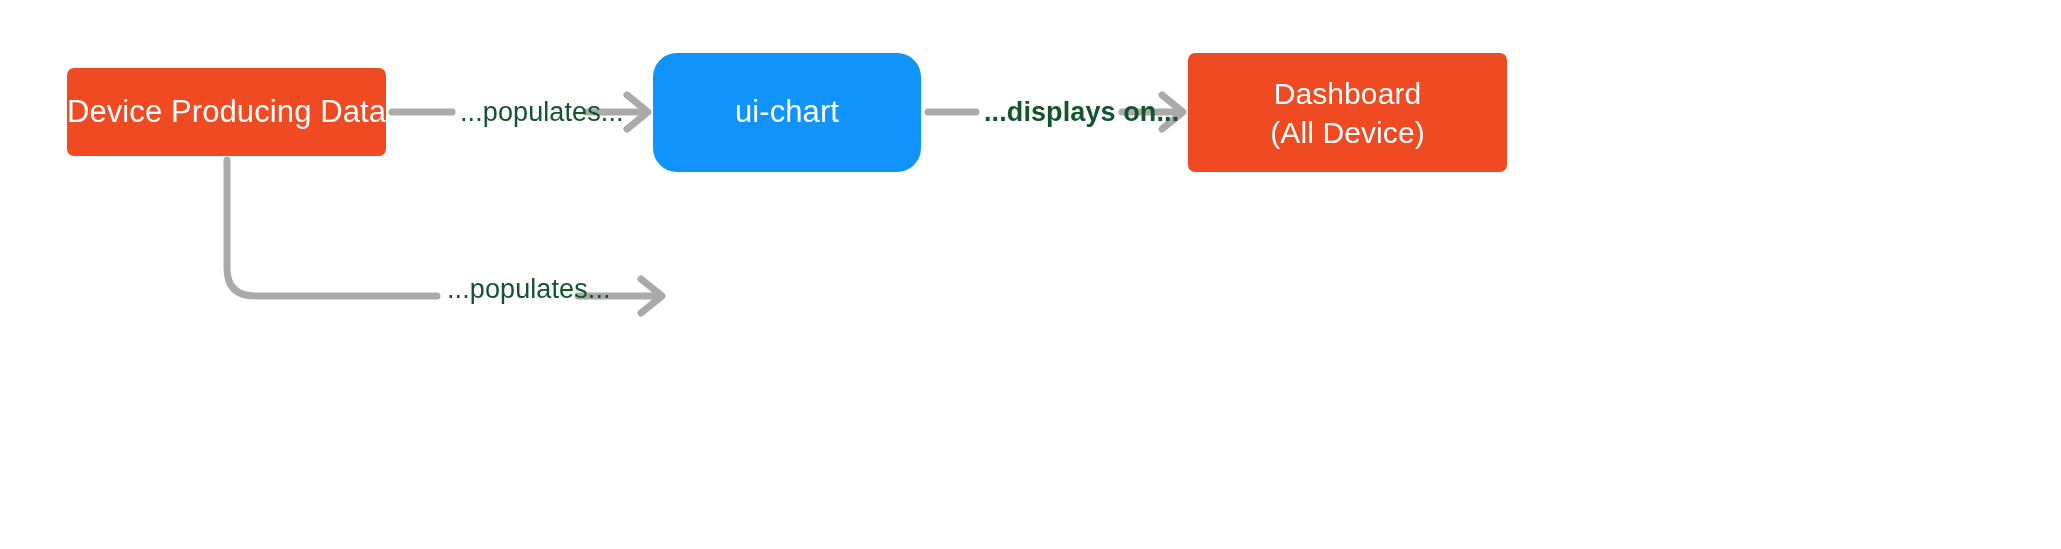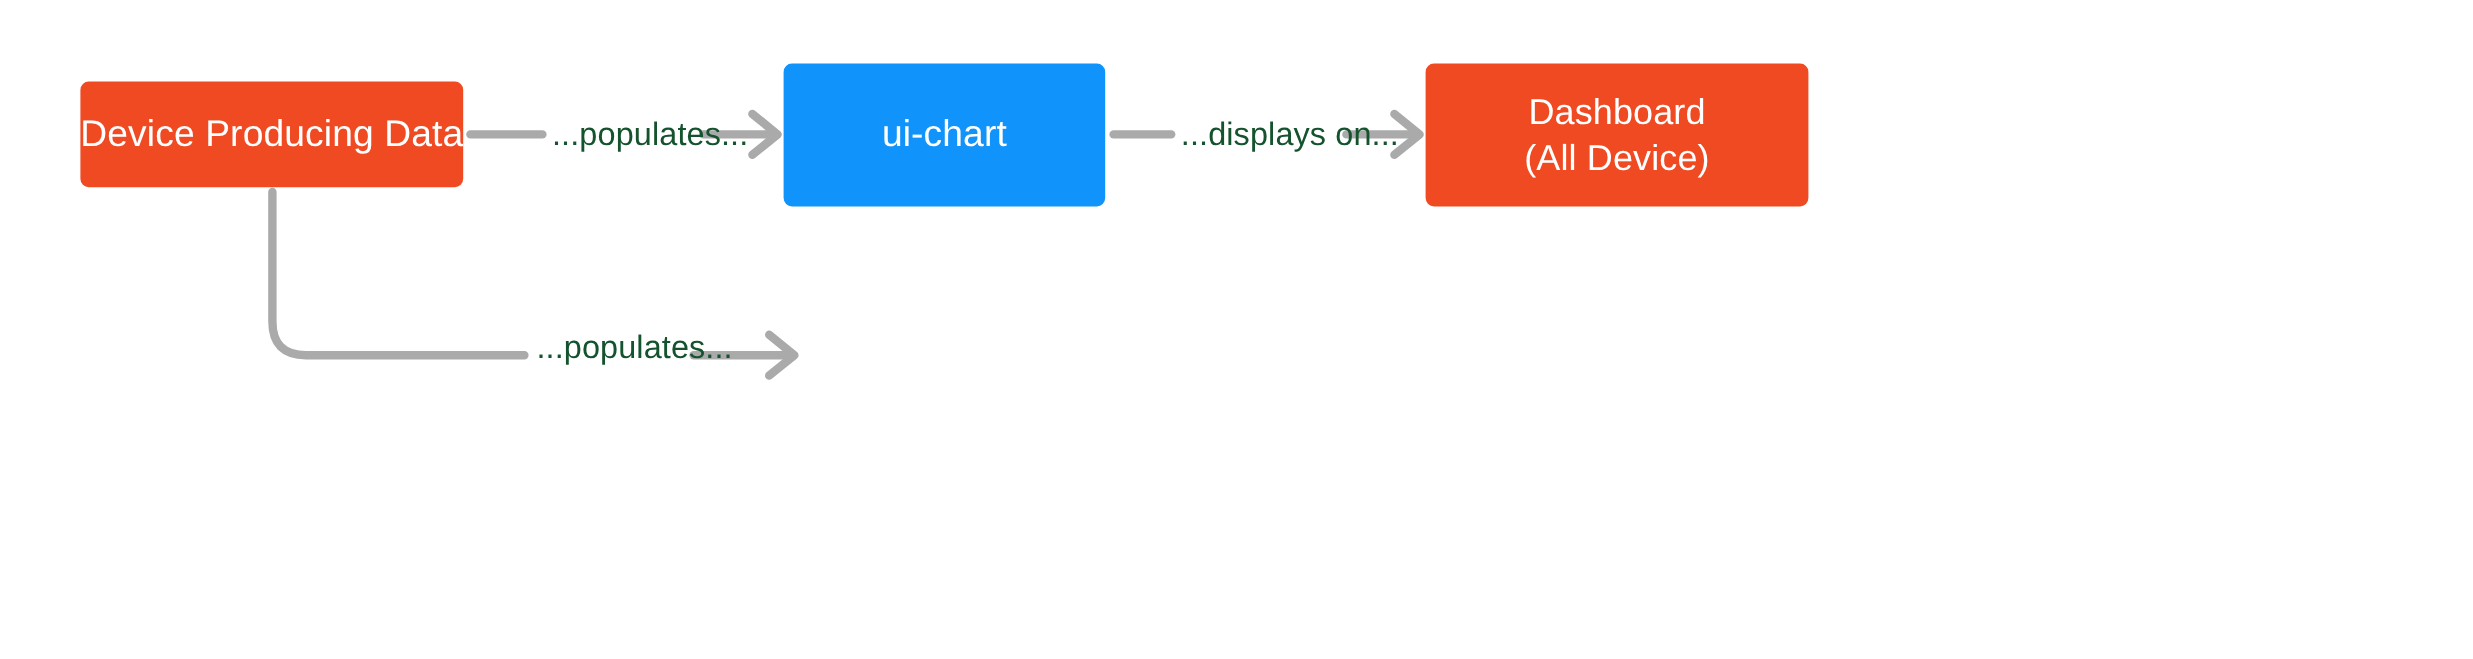--- a/index.html
+++ b/index.html
@@ -52,20 +52,21 @@
     width: 319px;
     height: 88px;
     font-size: 31px;
   }
   #node-uichart {
     left: 653px;
     top: 53px;
     width: 268px;
     height: 119px;
     font-size: 31px;
+    border-radius: 24px;
   }
   #node-dashboard {
     left: 1188px;
     top: 53px;
     width: 319px;
     height: 119px;
     font-size: 30px;
   }
 
   
@@ -99,21 +100,21 @@
 
   
   .edge-label {
     position: absolute;
     color: #14532d;
     font-size: 27px;
     white-space: nowrap;
     letter-spacing: 0.1px;
   }
   #label-populates-chart  { left: 460px;  top: 97px;  }
-  #label-displays-on      { left: 984px;  top: 97px;  }
+  #label-displays-on      { left: 984px;  top: 97px; font-weight: bold;  }
   #label-populates-db     { left: 447px;  top: 274px; }
 </style>
 </head>
 <body>
 
 <div id="canvas">
 
   <svg id="edge-layer" viewBox="0 0 2061 549">
 
     <g>

